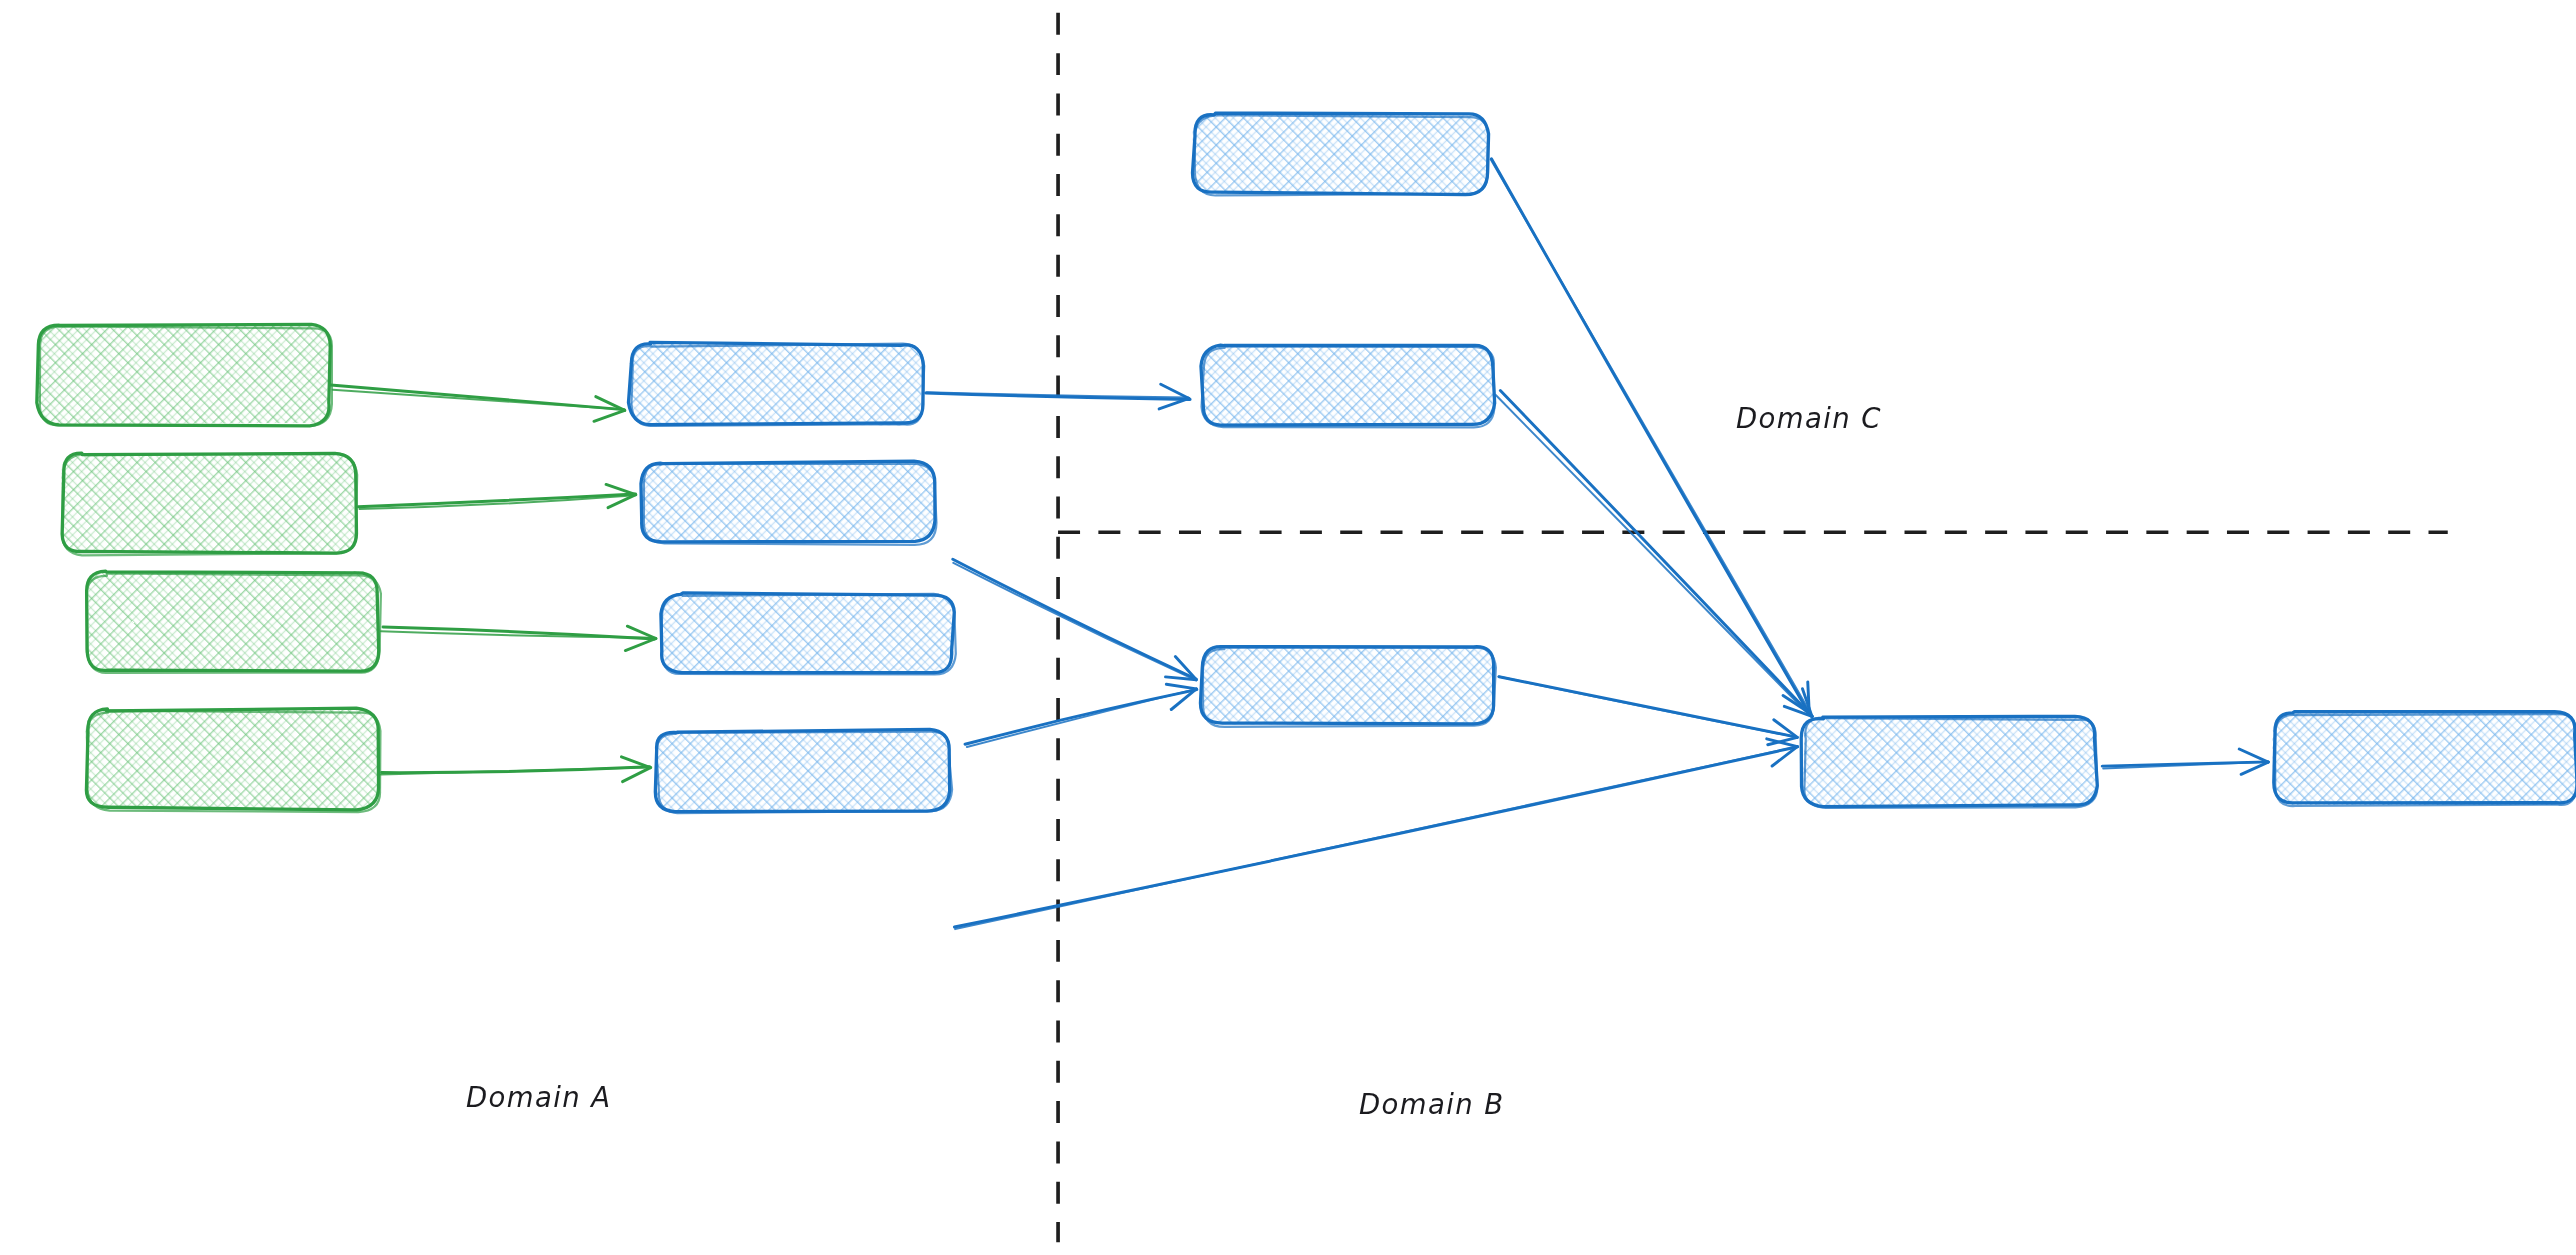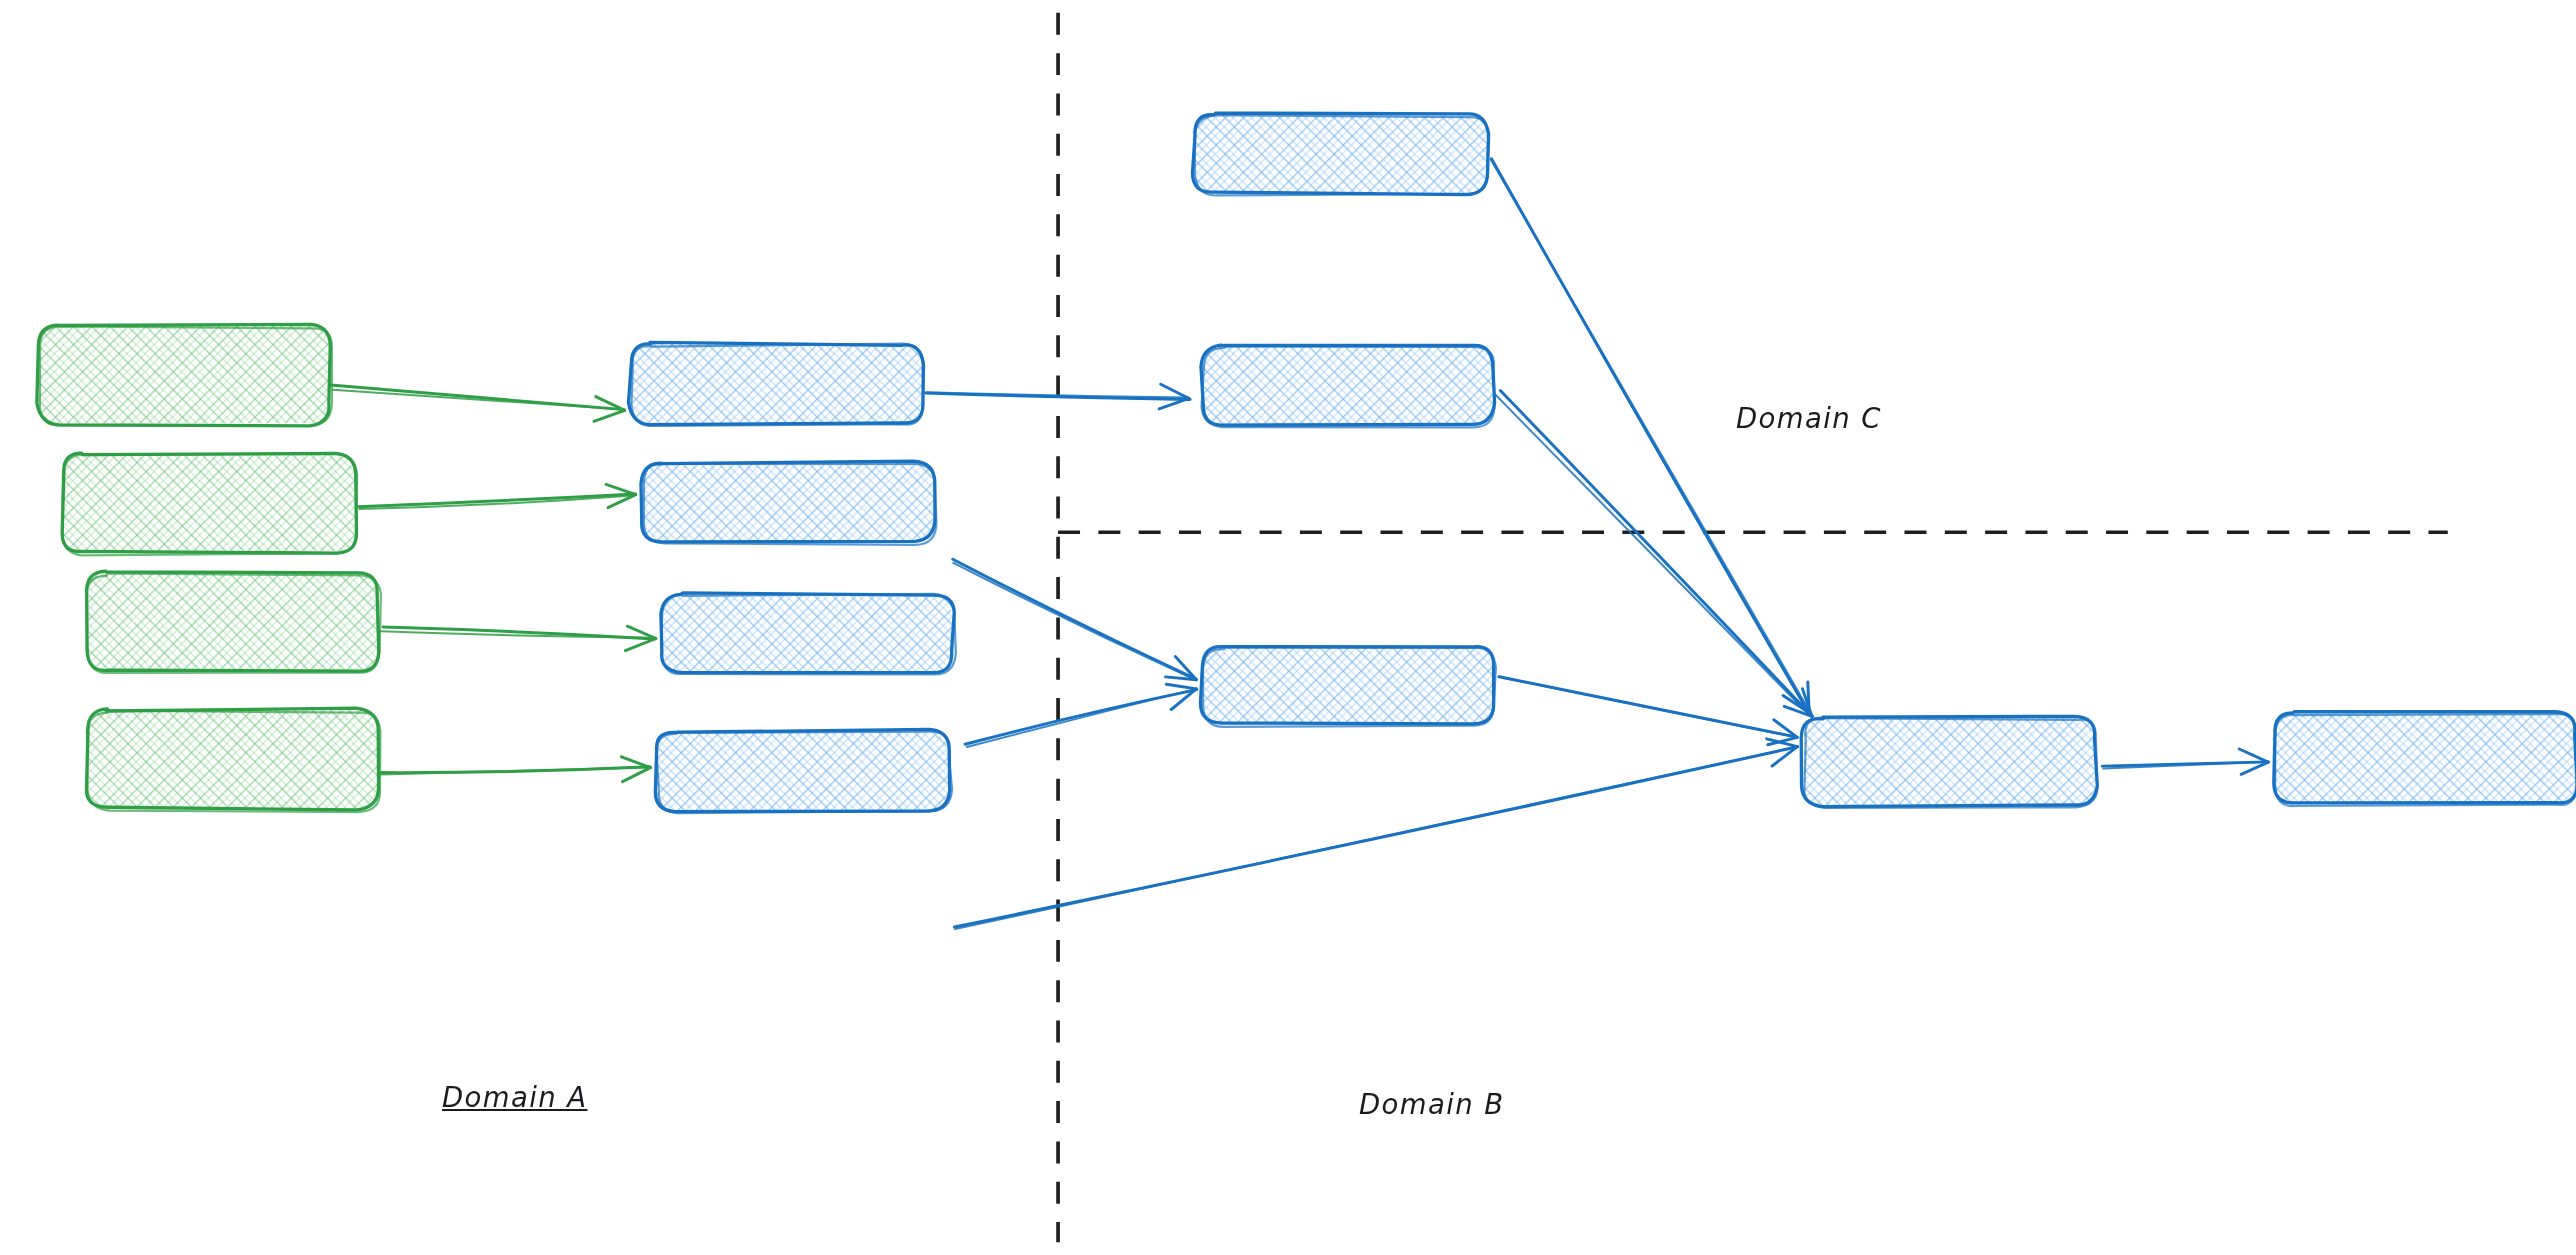--- a/index.html
+++ b/index.html
@@ -215,18 +215,18 @@
         </g>
         <g class="node-box">
           <path d="M 2503.6697009384634 776.5100129894912 L 2788.526750393212 777.1536784537136 Q 2812.5835852354767 778.9694990240038 2811.3183473452928 800.0703406251966 L 2811.684573042393 857.4988062731921 Q 2813.2673027053474 876.5910361237824 2789.559356406331 878.8776657246053 L 2505.2956661865114 878.7145205952227 Q 2482.549180597067 878.7887502603232 2481.2824821308254 856.7242298610508 L 2480.664883169532 801.4131824694574 Q 2481.9053910717366 778.2291002310812 2503.8175580263137 779.5291674606502 Z" fill="url(#hatch-blue)" stroke="none"></path>
           <path d="M 2503.6697009384634 776.5100129894912 L 2788.526750393212 777.1536784537136 Q 2812.5835852354767 778.9694990240038 2811.3183473452928 800.0703406251966 L 2811.684573042393 857.4988062731921 Q 2813.2673027053474 876.5910361237824 2789.559356406331 878.8776657246053 L 2505.2956661865114 878.7145205952227 Q 2482.549180597067 878.7887502603232 2481.2824821308254 856.7242298610508 L 2480.664883169532 801.4131824694574 Q 2481.9053910717366 778.2291002310812 2503.8175580263137 779.5291674606502 Z" fill="url(#hatch-blue2)" stroke="none"></path>
           <path d="M 2504.7785703707486 776.790642269887 L 2788.768555600196 776.9546883432195 Q 2813.5587692614645 777.3492110492662 2810.466051645577 801.5596258705482 L 2813.196446115151 855.4140936890617 Q 2813.2420573197305 878.4043963355944 2790.7547770868987 876.274841924198 L 2504.198147520423 876.4457038780674 Q 2482.1919120866805 877.4103538030759 2482.1083367206156 854.124154615216 L 2483.4051642324775 799.9383365781978 Q 2482.6370965465903 778.0734851574525 2502.8259805534035 778.2249258467928 Z" fill="none" stroke="#1971c2" stroke-width="3.6" stroke-linejoin="round" stroke-linecap="round" opacity="1"></path>
           <path d="M 2505.039404606074 780.6961973739787 L 2791.27819394283 779.5169609414413 Q 2812.7553245663644 778.3680994084104 2812.0120563615114 799.8594165707007 L 2812.7116174824537 856.8342529444024 Q 2812.22655329071 881.3604907097294 2792.142884375155 878.3588267212733 L 2505.3924994353206 879.8668487409129 Q 2483.744740059227 881.1913562996313 2483.688915676996 858.1115238444879 L 2483.5715182214976 803.1119100769981 Q 2483.4651872772724 778.5969736391678 2506.8910077489913 780.417661553435 Z" fill="none" stroke="#1971c2" stroke-width="2.4" stroke-linejoin="round" stroke-linecap="round" opacity="0.7"></path>
         </g>
       </g>
   </svg>
 
-  <div class="domain-label" id="label-domain-a" style="left: 442px; top: 1081px; text-decoration: underline;">Domain A</div>
+  <div class="domain-label" id="label-domain-a" style="left: 466px; top: 1081px;">Domain A</div>
   <div class="domain-label" id="label-domain-b" style="left: 1359px; top: 1088px; text-align: right;">Domain B</div>
   <div class="domain-label" id="label-domain-c" style="left: 1736px; top: 374px; margin-top: 28px;">Domain C</div>
 
 </div>
 
 
 </body></html>

